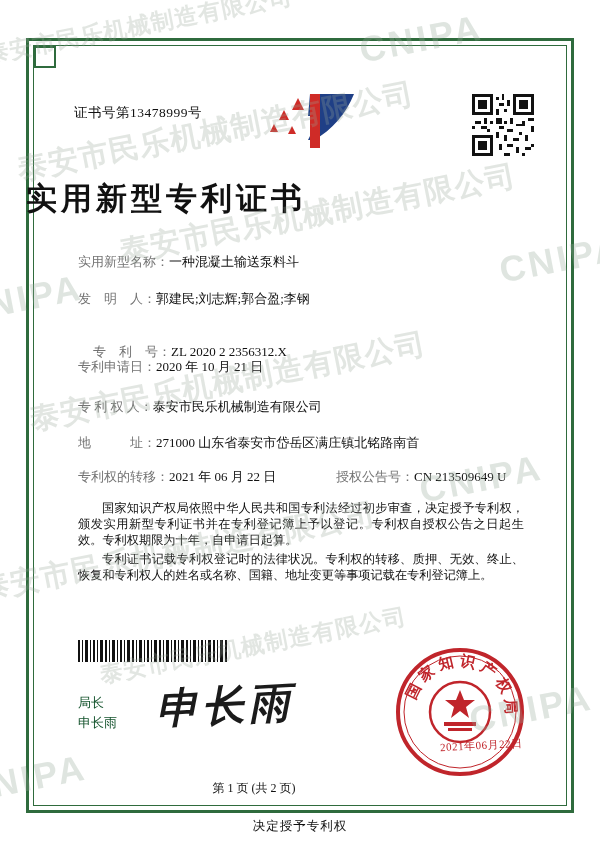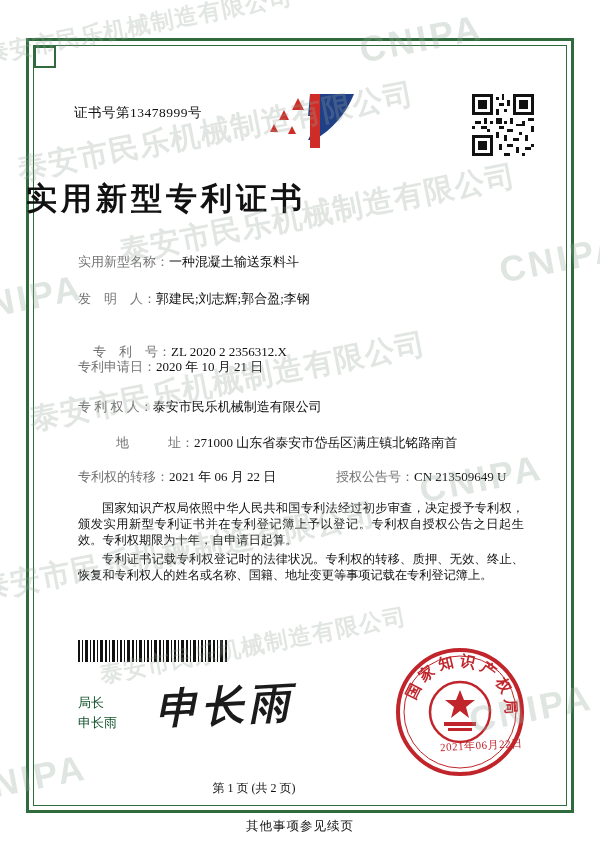--- a/index.html
+++ b/index.html
@@ -138,21 +138,21 @@
   .field-value {
     display: inline-block;
     color: #111;
   }
 
   #row-name      { top: 215px; }
   #row-inventor  { top: 252px; }
   #row-patentno  { top: 305px; margin-left: 15px; }
   #row-appdate   { top: 320px; }
   #row-holder    { top: 360px; }
-  #row-address   { top: 420px; margin-left: 38px; }
+  #row-address   { top: 420px; }
 
   #row-grant-wrap {
     position: absolute;
     left: 52px; top: 430px;
     width: 470px;
     font-size: 13px;
     white-space: nowrap;
   }
   #grant-no-label {
     position: absolute;
@@ -434,13 +434,13 @@
     <text font-family="'Liberation Serif', serif" font-size="15" font-weight="bold" fill="#c0252b" letter-spacing="5">
       <textPath href="#sealArcTop" startOffset="8%">国家知识产权局</textPath>
     </text>
   </svg>
 
   <div id="seal-date">2021年06月22日</div>
 
   <div id="page-number">第 1 页 (共 2 页)</div>
 </div>
 
-<div id="footer-note">其他事项参见续页</div>
+<div id="footer-note">决定授予专利权</div>
 
 </body></html>

